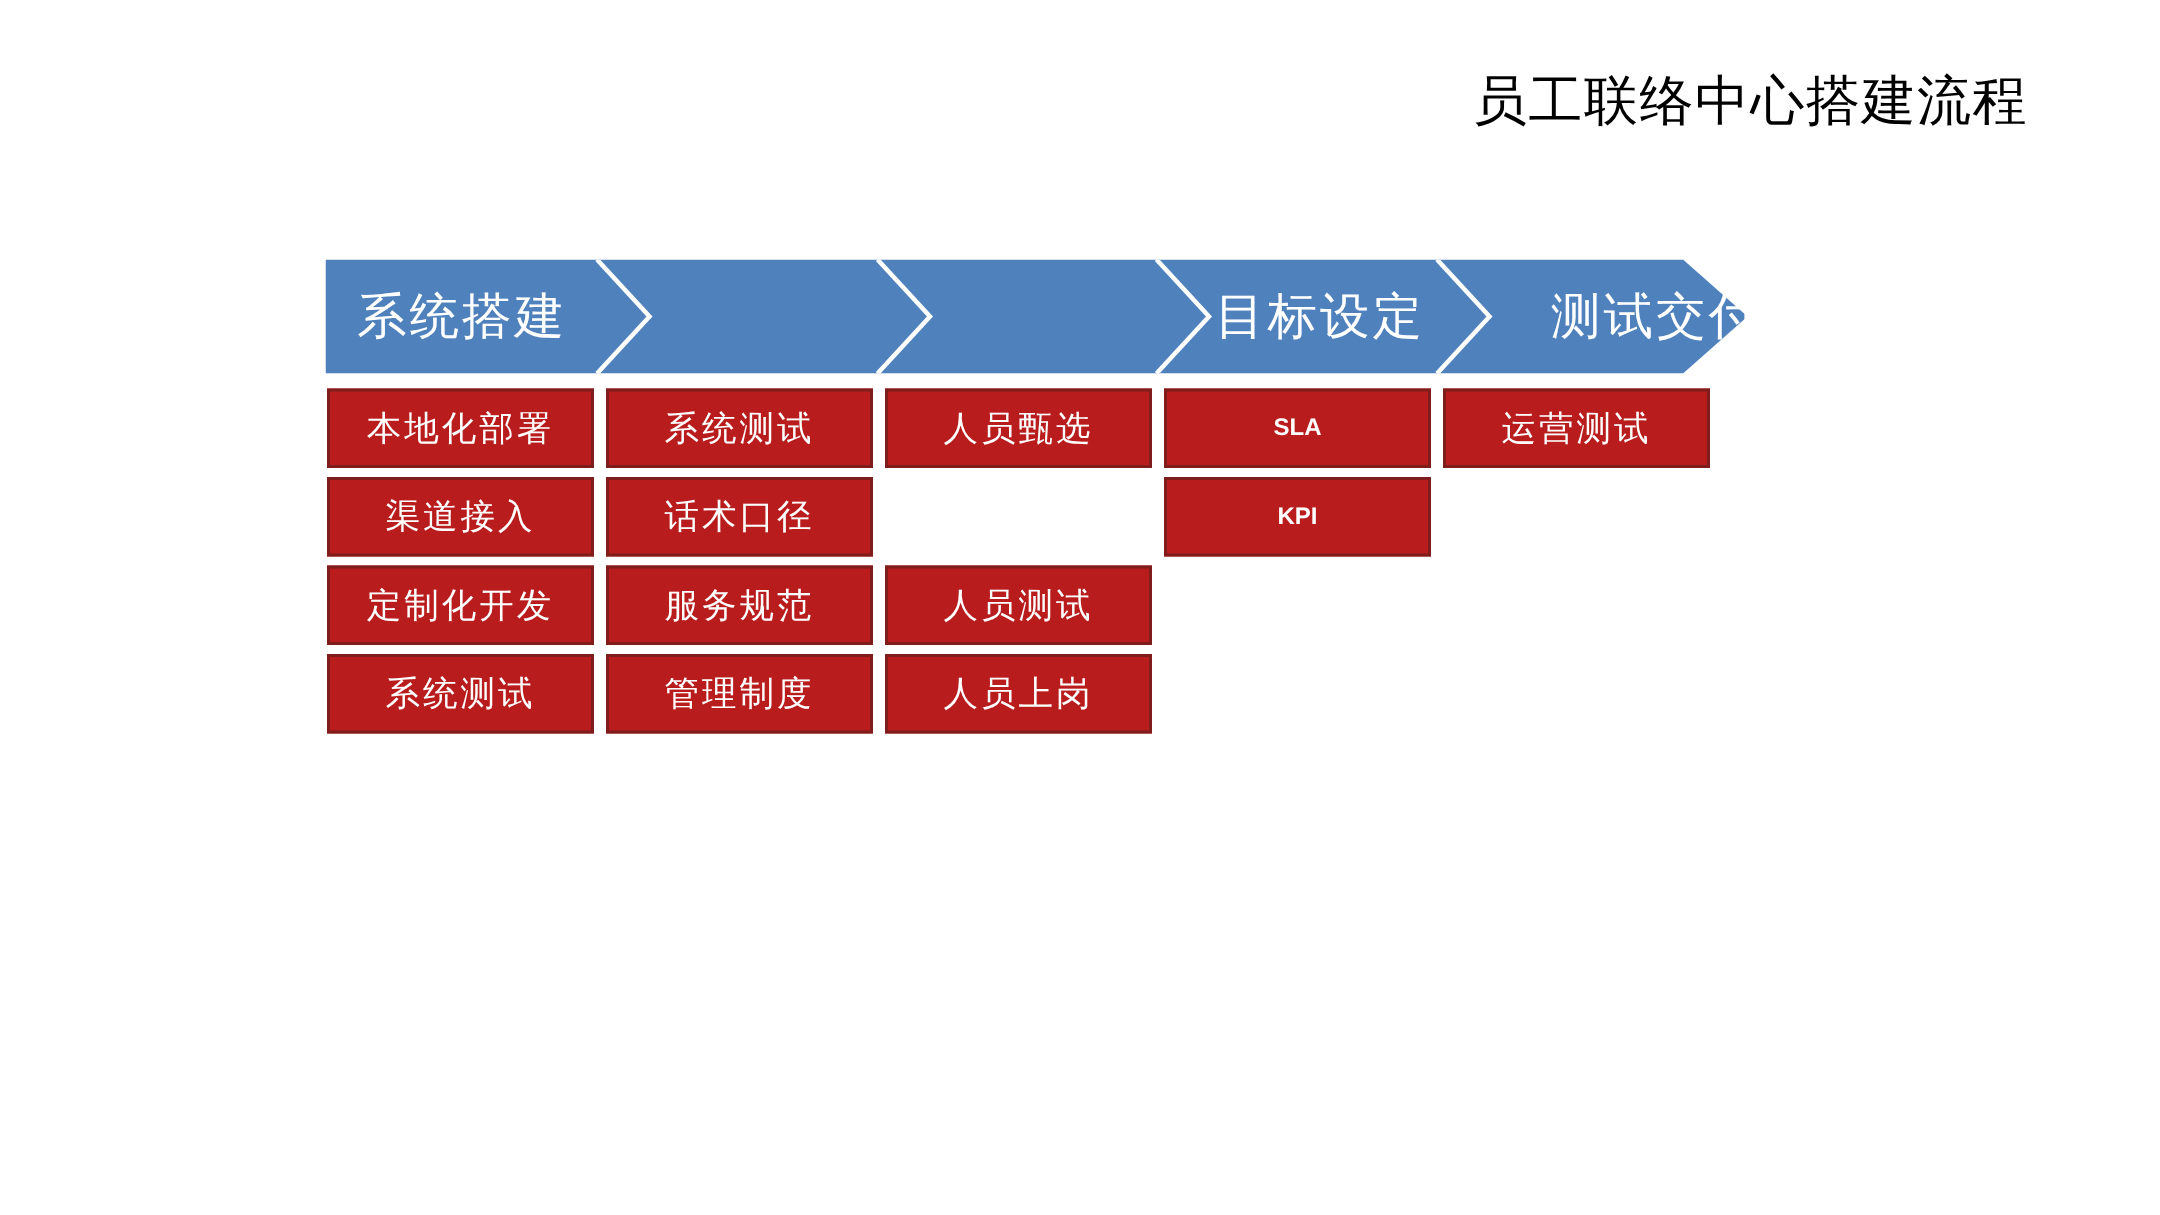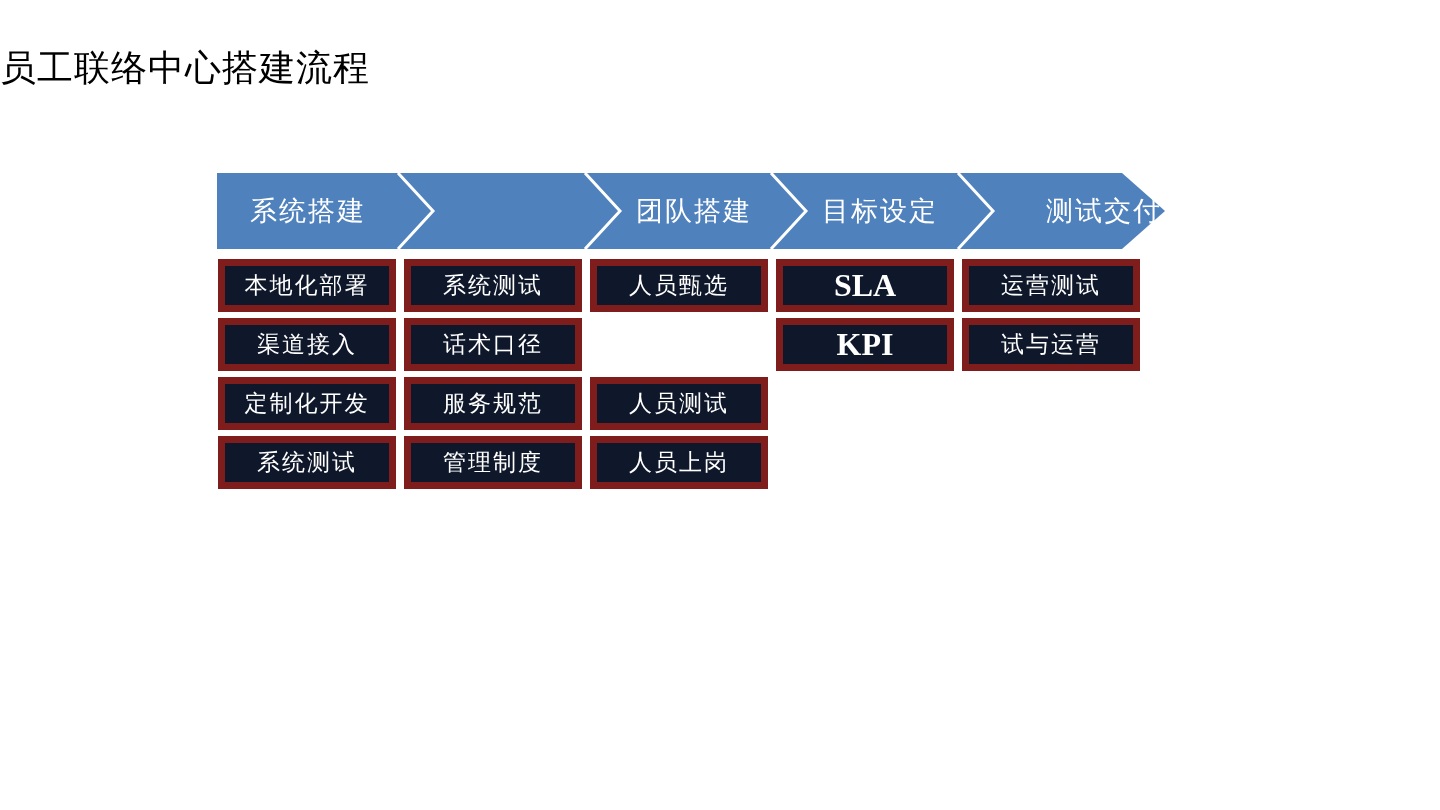--- a/index.html
+++ b/index.html
@@ -3,70 +3,69 @@
 <meta charset="utf-8">
 <style>
   html,body{margin:0;padding:0;}
   body{
     width:1440px;height:810px;background:#ffffff;overflow:hidden;position:relative;
     font-family:"DejaVu Serif","Liberation Serif",serif;
   }
   .canvas{position:absolute;inset:0;}
   .slide-title{
     position:absolute;top:44px;left:0;width:1352px;
-    text-align:left;font-size:36px;color:#000000;line-height:48px;
+    text-align:right;font-size:36px;color:#000000;line-height:48px;
     letter-spacing:1px;
   }
   
   .arrow-band{position:absolute;left:217px;top:173px;width:948px;height:76px;}
   .stage-labels{position:absolute;left:0;top:173px;height:76px;width:1440px;pointer-events:none;}
   .stage-label{
     position:absolute;top:0;height:68px;line-height:76px;
     transform:translateX(-50%);
-    color:#ffffff;font-size:27px;white-space:nowrap;letter-spacing:2px;
+    color:#ffffff;font-size:33px;white-space:nowrap;letter-spacing:2px;
   }
   
   .box-grid{
     position:absolute;left:218px;top:259px;
     display:grid;
     grid-template-columns:repeat(5,178px);
     grid-auto-rows:53px;
     column-gap:8px;row-gap:6px;
   }
   .task-box{
-    background:#0f172a;
-    border:7px solid #7f1d1d;
+    background:#b91c1c;
+    border:2px solid #7f1d1d;
     box-sizing:border-box;
     color:#ffffff;
     display:flex;align-items:center;justify-content:center;
     font-size:23px;letter-spacing:2px;white-space:nowrap;
   }
   .task-box.latin{
-    font-family:Liberation Serif, serif;
-    font-weight:bold;font-size:32px;letter-spacing:0;
+    font-family:Liberation Sans, sans-serif;
+    font-weight:bold;font-size:16px;letter-spacing:0;
   }
 </style>
 </head>
 <body>
 
 <div class="canvas">
 
   <div class="slide-title">员工联络中心搭建流程</div>
 
   <svg class="arrow-band" viewBox="0 0 948 76" width="948" height="76">
     <polygon points="0,0 905,0 948,38 905,76 0,76" fill="#4F81BD"></polygon>
     <polyline points="181,0 216,38 181,76" fill="none" stroke="#ffffff" stroke-width="3"></polyline>
     <polyline points="368,0 403,38 368,76" fill="none" stroke="#ffffff" stroke-width="3"></polyline>
     <polyline points="554,0 589,38 554,76" fill="none" stroke="#ffffff" stroke-width="3"></polyline>
     <polyline points="741,0 776,38 741,76" fill="none" stroke="#ffffff" stroke-width="3"></polyline>
   </svg>
 
   <div class="stage-labels">
     <div class="stage-label" style="left:308px">系统搭建</div>
-    <div class="stage-label" style="left:694px">团队搭建</div>
     <div class="stage-label" style="left:880px">目标设定</div>
     <div class="stage-label" style="left:1104px">测试交付</div>
   </div>
 
   <div class="box-grid">
 
     <div class="task-box" style="grid-area:1/1">本地化部署</div>
     <div class="task-box" style="grid-area:2/1">渠道接入</div>
     <div class="task-box" style="grid-area:3/1">定制化开发</div>
     <div class="task-box" style="grid-area:4/1">系统测试</div>
@@ -77,16 +76,15 @@
     <div class="task-box" style="grid-area:1/3">人员甄选</div>
 
     <div class="task-box" style="grid-area:4/2">管理制度</div>
     <div class="task-box" style="grid-area:3/3">人员测试</div>
     <div class="task-box" style="grid-area:4/3">人员上岗</div>
 
     <div class="task-box latin" style="grid-area:1/4">SLA</div>
     <div class="task-box latin" style="grid-area:2/4">KPI</div>
 
     <div class="task-box" style="grid-area:1/5">运营测试</div>
-    <div class="task-box" style="grid-area:2/5">试与运营</div>
   </div>
 
 </div>
 
 </body></html>

